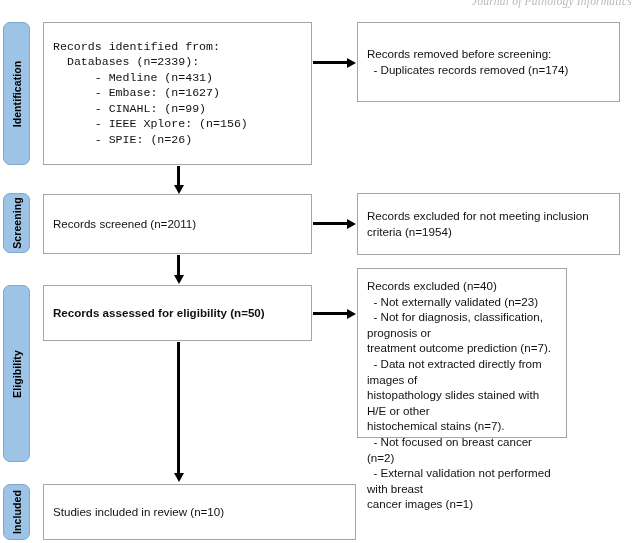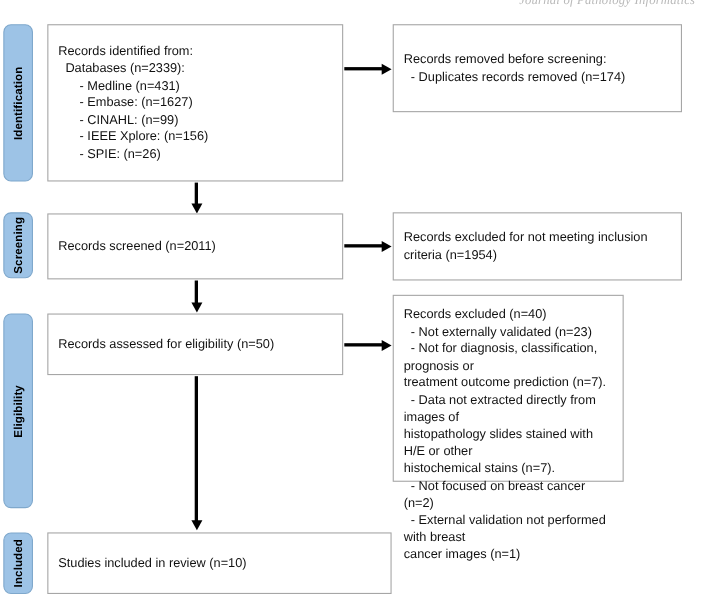--- a/index.html
+++ b/index.html
@@ -117,21 +117,21 @@
   </div>
 
   <div class="stage-tab" style="top:285px;height:177px;">
     <span class="stage-label">Eligibility</span>
   </div>
 
   <div class="stage-tab" style="top:484px;height:56px;">
     <span class="stage-label">Included</span>
   </div>
 
-  <div class="flow-box" style="left:43px;top:22px;width:269px;height:143px;">
+  <div class="flow-box" style="left:43px;top:22px;width:269px;height:143px;font-family:Liberation Mono, monospace;">
     <div class="box-text">Records identified from:
   Databases (n=2339):
       - Medline (n=431)
       - Embase: (n=1627)
       - CINAHL: (n=99)
       - IEEE Xplore: (n=156)
       - SPIE: (n=26)</div>
   </div>
 
   <div class="arrow-h" style="left:313px;top:61px;width:35px;"></div>
@@ -149,21 +149,21 @@
 
   <div class="arrow-h" style="left:313px;top:222px;width:35px;"></div>
 
   <div class="flow-box" style="left:357px;top:193px;width:263px;height:62px;">
     <div class="box-text">Records excluded for not meeting inclusion
 criteria (n=1954)</div>
   </div>
 
   <div class="arrow-v" style="left:177px;top:255px;height:21px;"></div>
 
-  <div class="flow-box" style="left:43px;top:285px;width:269px;height:56px;">
+  <div class="flow-box" style="left:43px;top:285px;width:269px;height:56px;font-weight:bold;">
     <div class="box-text">Records assessed for eligibility (n=50)</div>
   </div>
 
   <div class="arrow-h" style="left:313px;top:312px;width:35px;"></div>
 
   <div class="flow-box top-align" style="left:357px;top:268px;width:210px;height:170px;">
     <div class="box-text">Records excluded (n=40)
   - Not externally validated (n=23)
   - Not for diagnosis, classification, prognosis or
 treatment outcome prediction (n=7).

